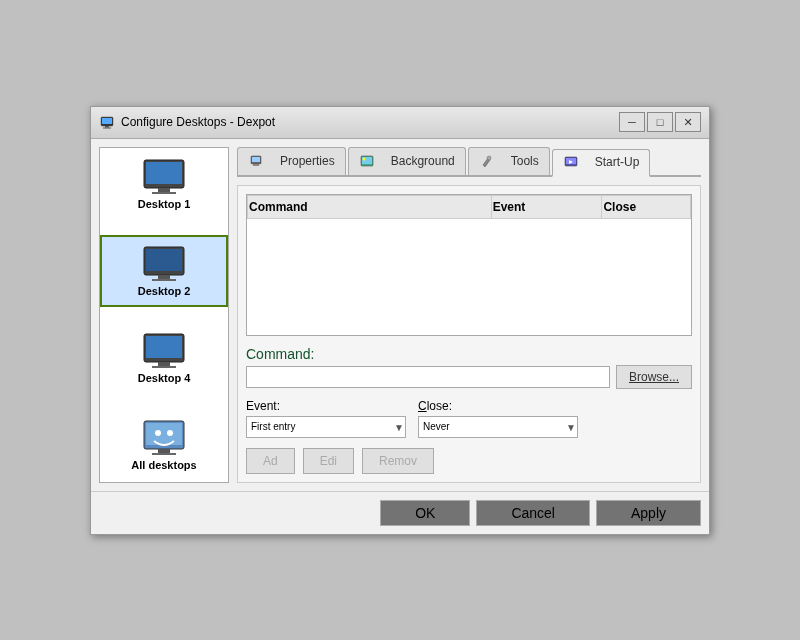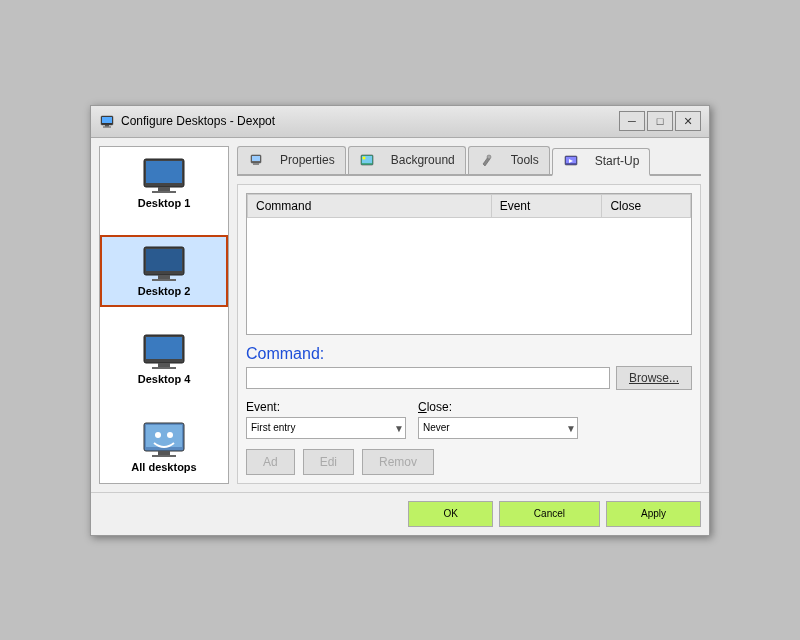--- a/index.html
+++ b/index.html
@@ -89,21 +89,21 @@
       display: flex;
       flex-direction: column;
       align-items: center;
       padding: 8px 4px;
       cursor: pointer;
       border: 2px solid transparent;
     }
 
     .desktop-item.selected {
       background: #cce4ff;
-      border: 2px solid #c2410c;
+      border: 2px solid #4d7c0f;
     }
 
     .desktop-label {
       font-size: 11px;
       font-weight: bold;
       text-align: center;
       color: #000;
     }
 
     
@@ -170,44 +170,44 @@
       border-collapse: collapse;
       background: white;
       border: 1px solid #ccc;
       flex: 1;
       min-height: 140px;
     }
 
     .command-table th {
       background: #e8e8e8;
       border: 1px solid #ccc;
-      padding: 4px 8px;
+      padding: 4px 1px;
       text-align: left;
-      font-weight: normal;
+      font-weight: bold;
       font-size: 12px;
       margin-left: 20px;
     }
 
     .table-container {
       flex: 1;
       border: 1px solid #aaa;
       background: white;
       min-height: 140px;
     }
 
     
     .form-row {
       display: flex;
       flex-direction: column;
       gap: 3px;
     }
 
     .form-row label {
-      font-size: 16px;
-      color: #1d4ed8;
+      font-size: 14px;
+      color: #14532d;
     }
 
     .form-row-inline {
       display: flex;
       align-items: center;
       gap: 6px;
     }
 
     .text-input {
       height: 22px;
@@ -301,24 +301,24 @@
       display: flex;
       justify-content: flex-end;
       align-items: center;
       gap: 6px;
       background: #f0f0f0;
     }
 
     .footer-btn {
       height: 26px;
       padding: 0 34px;
-      background: #bef264;
-      border: 1px solid #aaa;
-      cursor: pointer;
-      font-size: 10px;
+      background: #737373;
+      border: 1px solid #aaa;
+      cursor: pointer;
+      font-size: 14px;
       color: #000;
       min-width: 70px;
     }
 
     
     .monitor-svg {
       width: 48px;
       height: 40px;
     }
 

